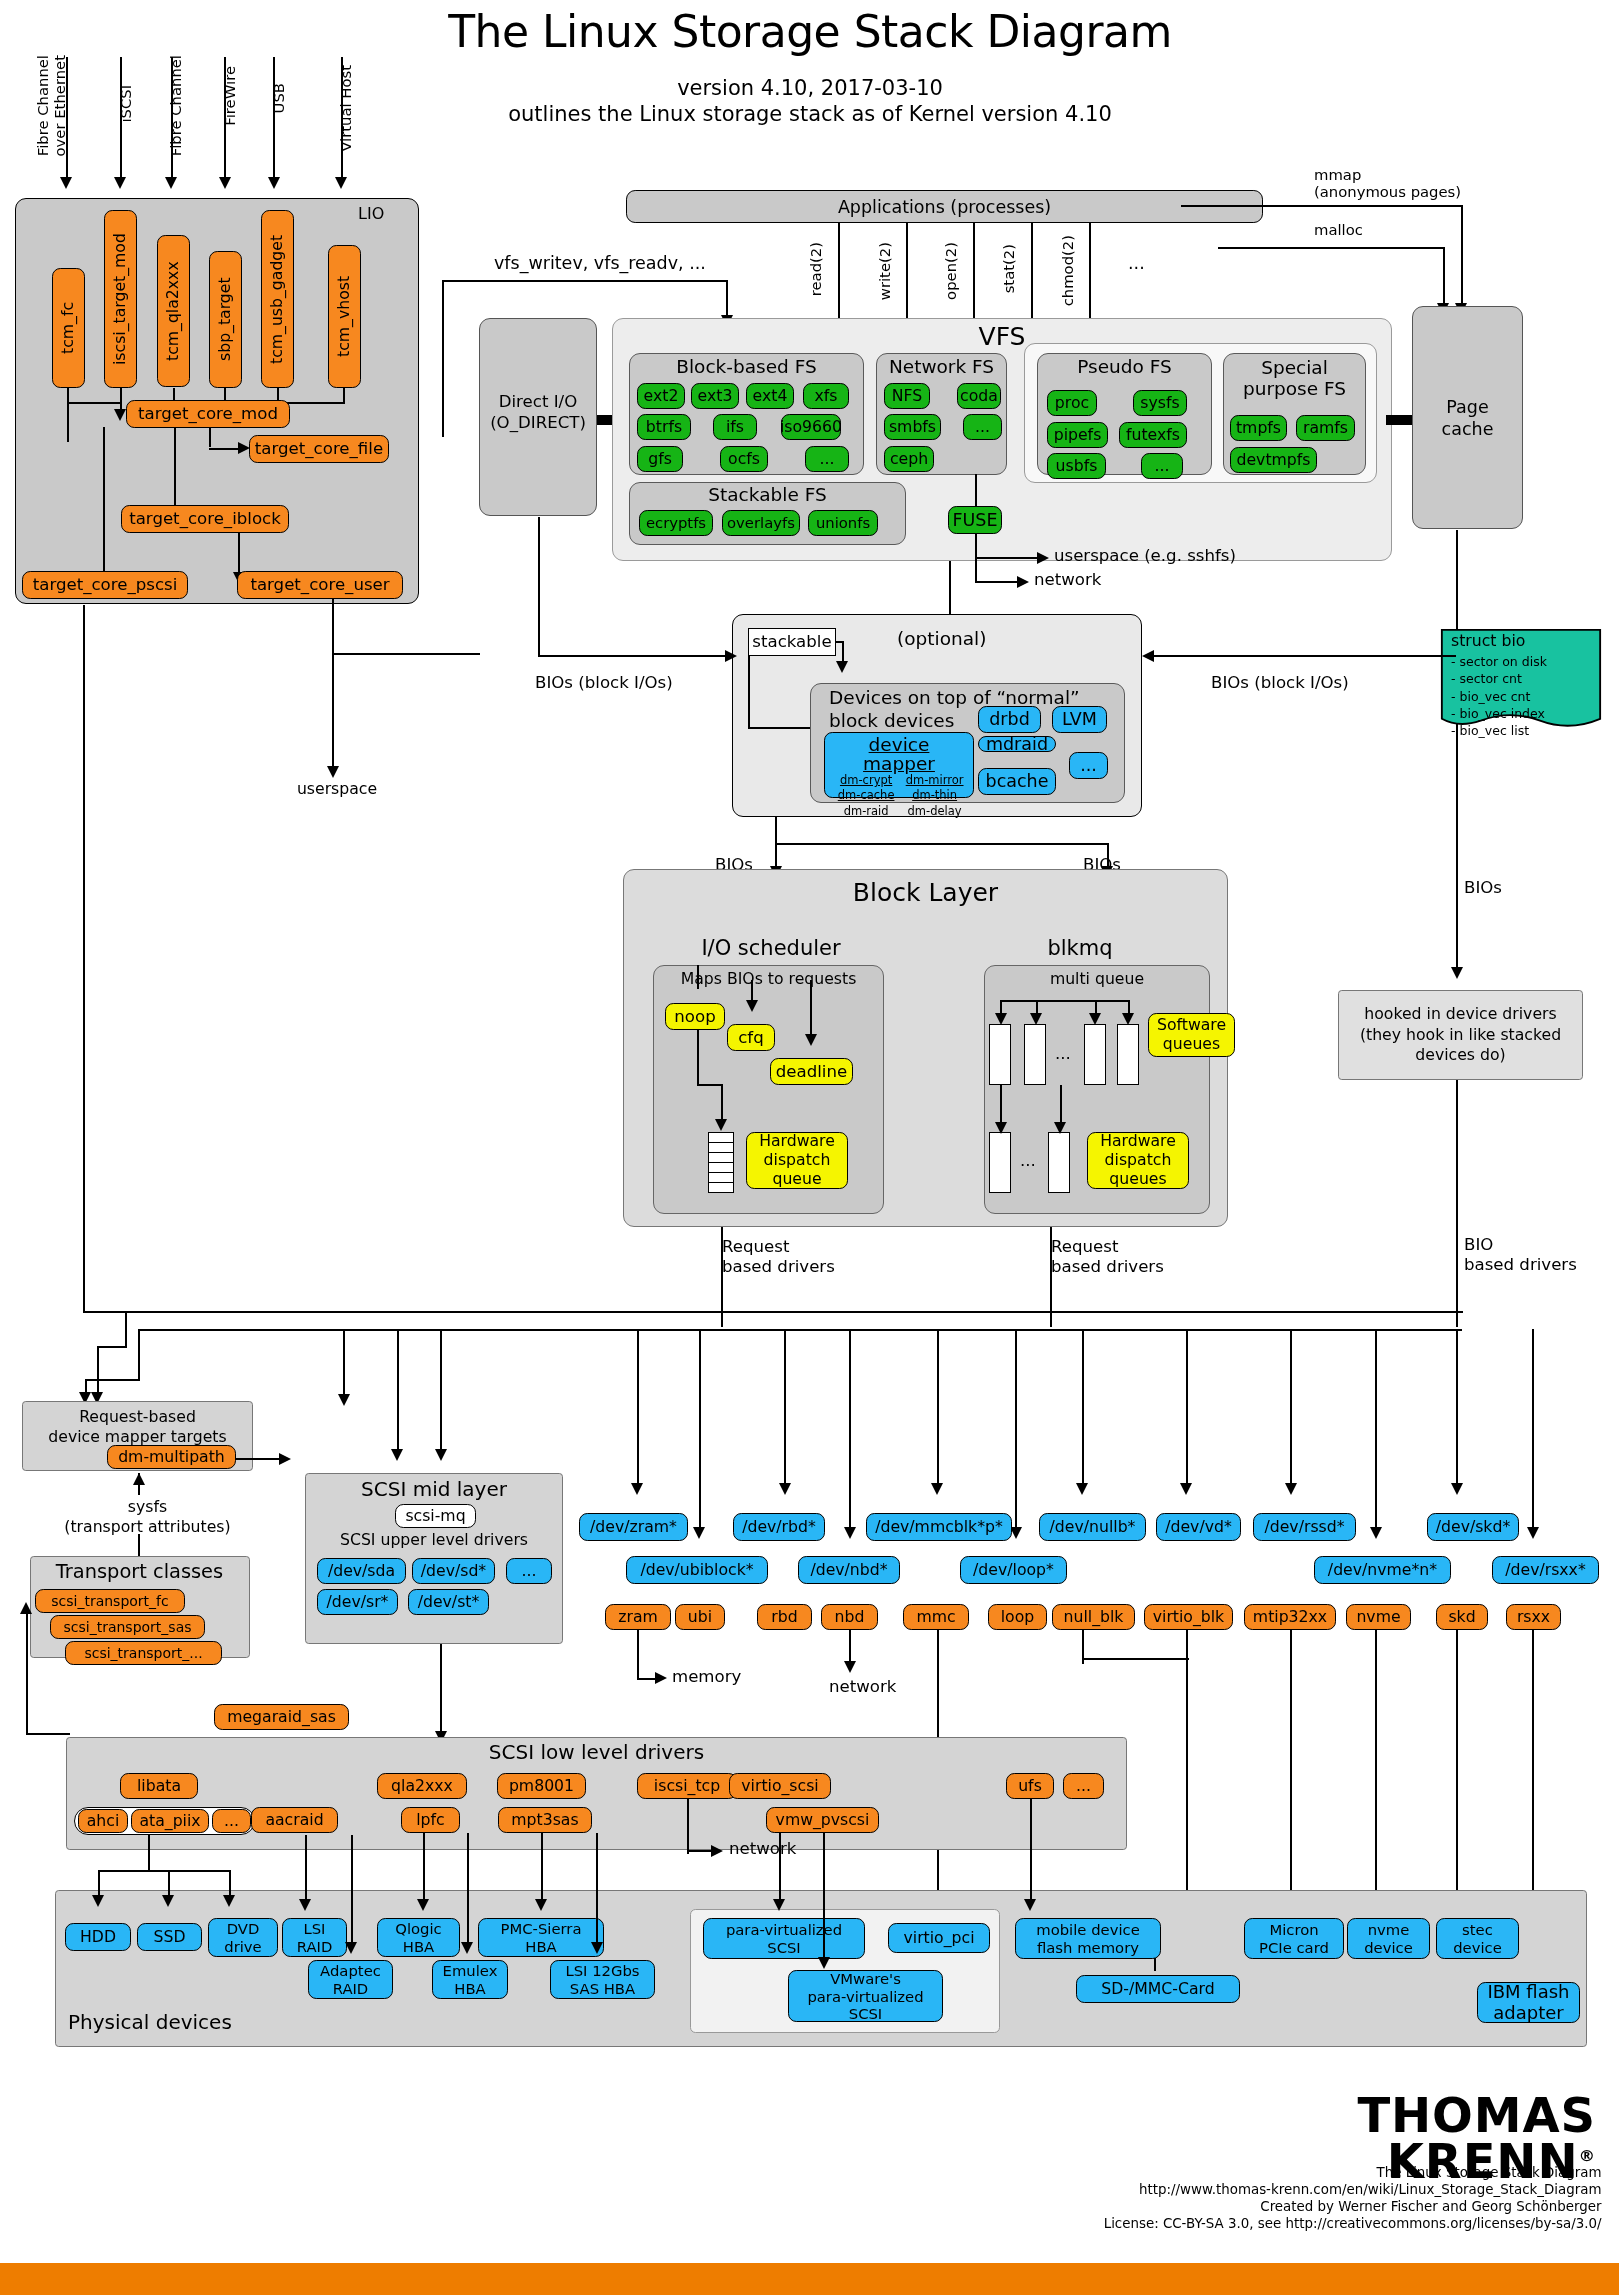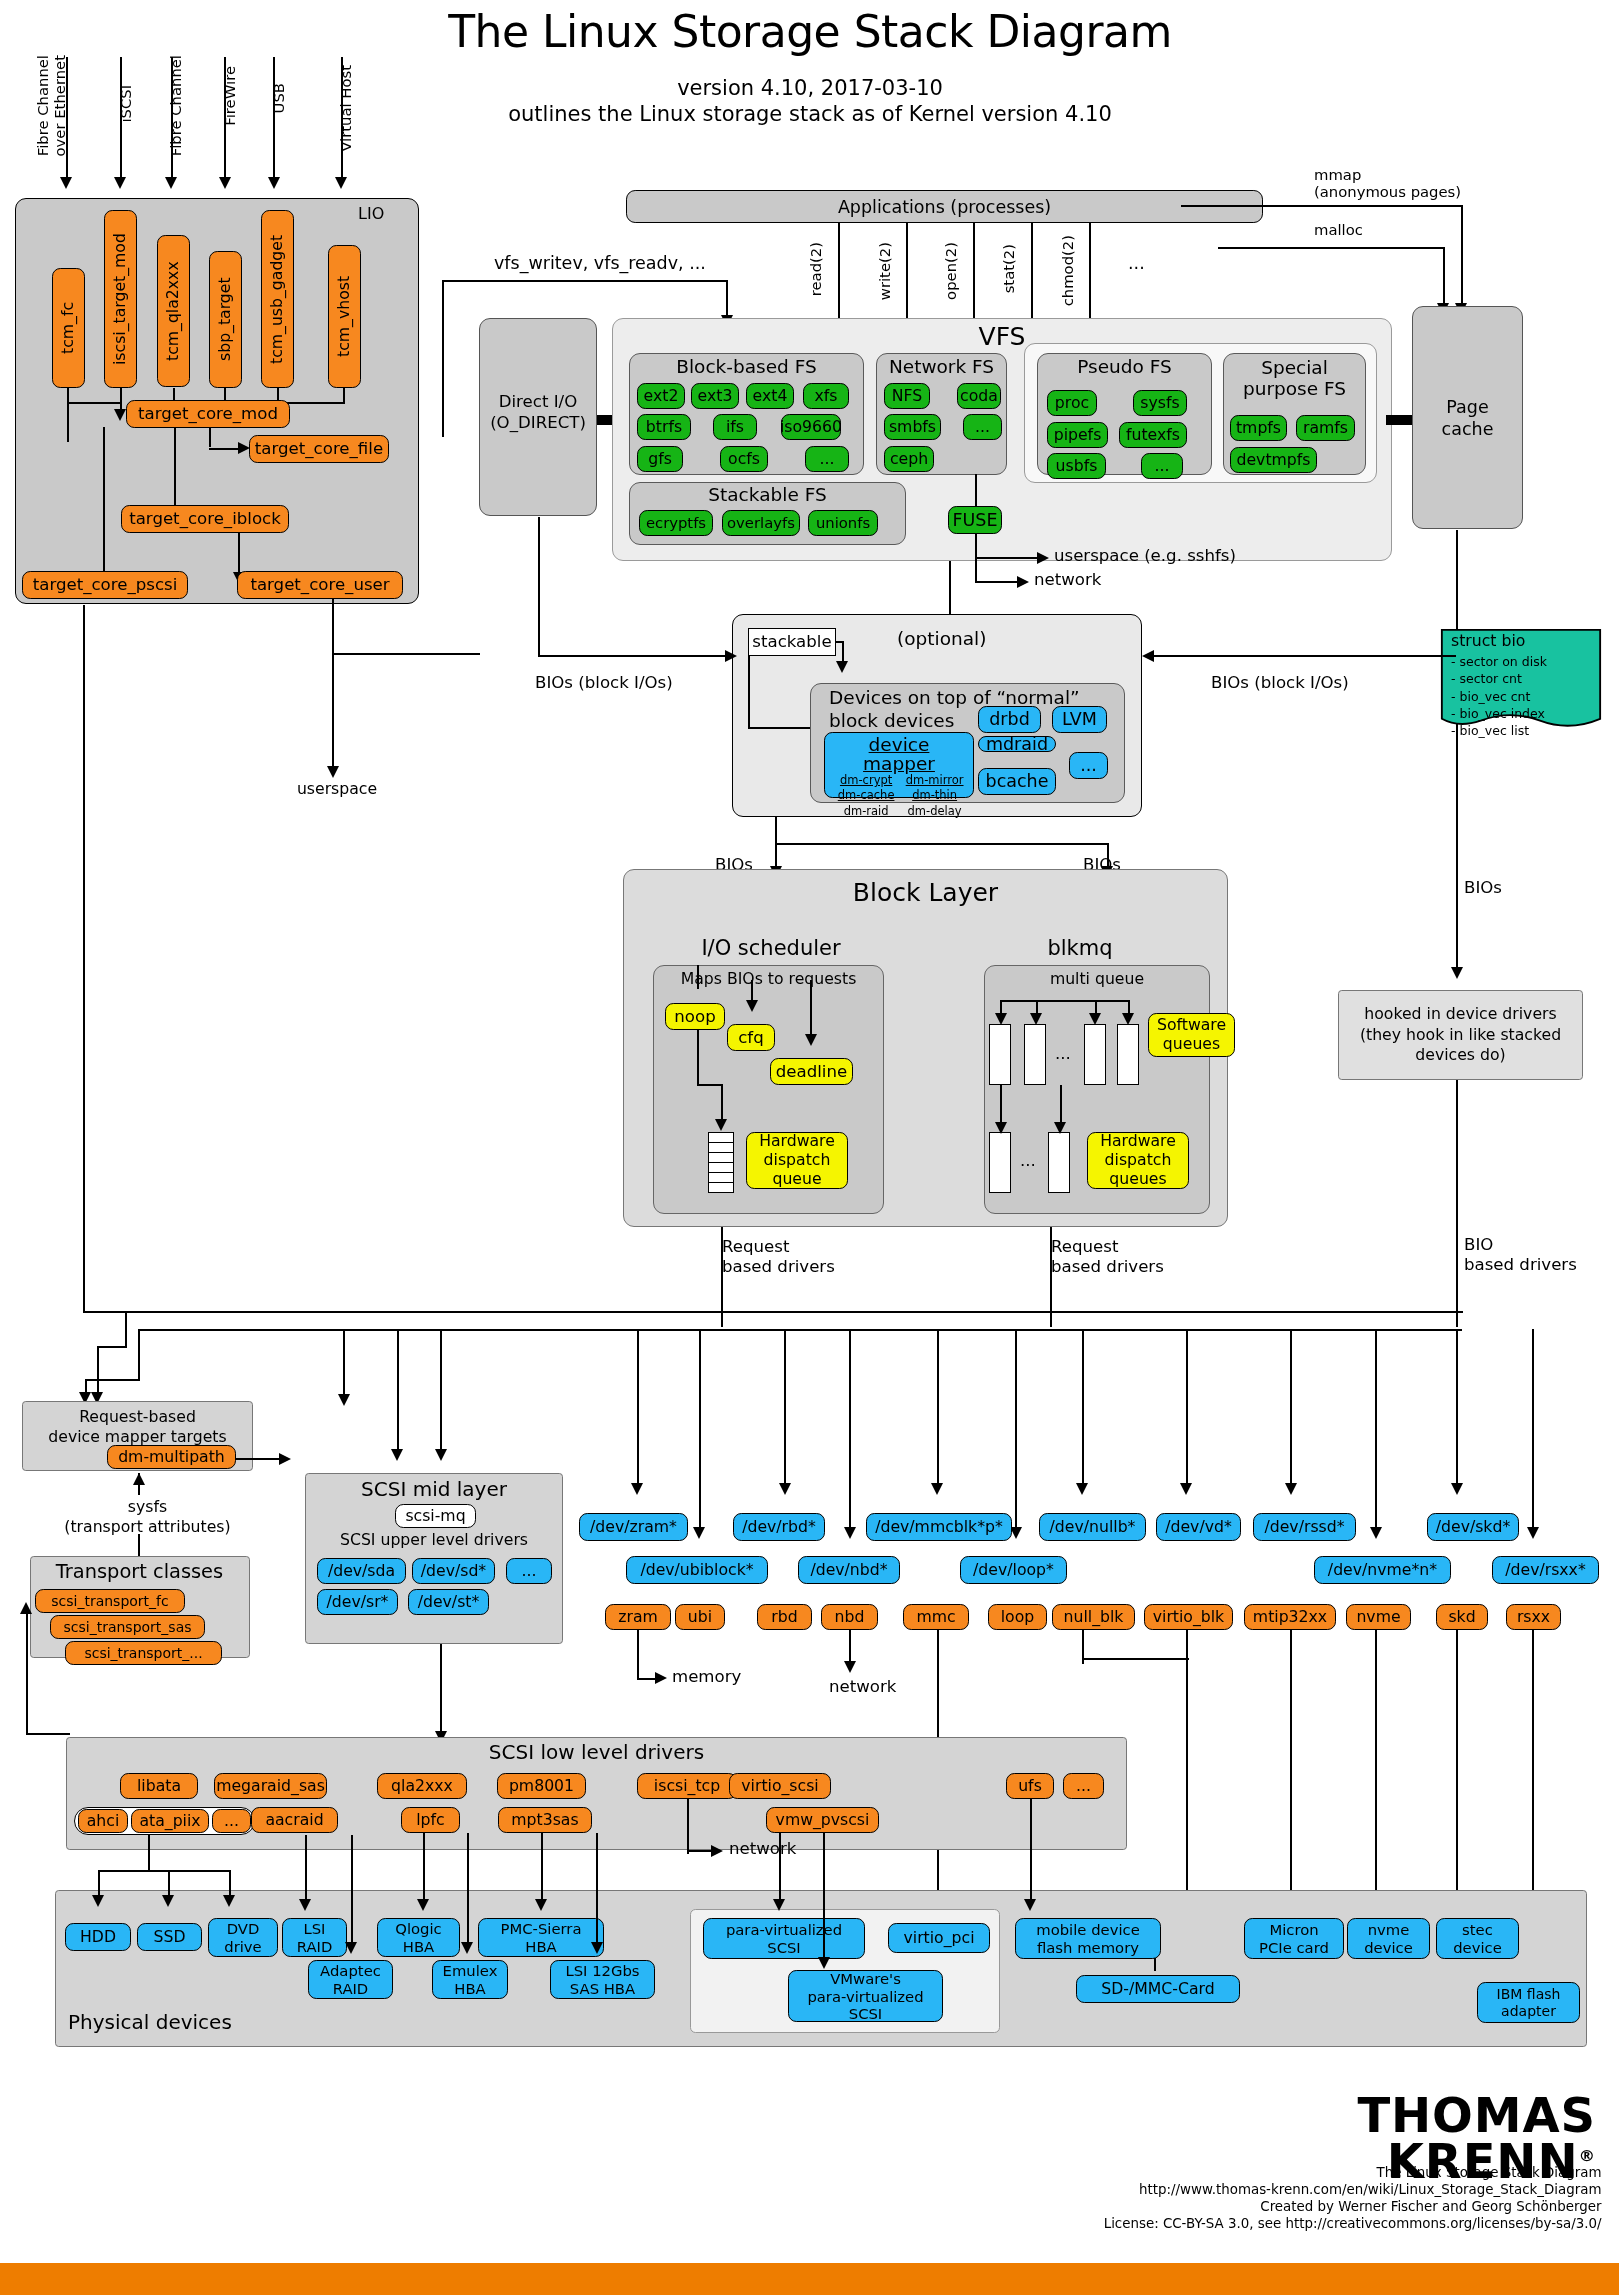--- a/index.html
+++ b/index.html
@@ -519,21 +519,21 @@
 <div class="ln vl abs" style="left:1456px; top:1630px; height:314px;"></div>
 <div class="ar-d abs" style="left:1451px; top:1940px;"></div>
 <div class="ln vl abs" style="left:1532px; top:1630px; height:355px;"></div>
 <div class="ar-d abs" style="left:1527px; top:1981px;"></div>
 <div class="ln vl abs" style="left:1082px; top:1630px; height:28px;"></div>
 
 <div class="grp abs" style="left:66px; top:1737px; width:1061px; height:113px; background:#D4D4D4; border:1.3px solid #777; border-radius:3.7px;"></div>
 <div class="lbl abs ctr" style="left:66px; top:1742px; width:1061px; font-size:20px;">SCSI low level drivers</div>
 
 <div class="pill orange abs" style="left:120px; top:1773px; width:78px; height:26px; font-size:15.7px;">libata</div>
-<div class="pill orange abs" style="left:214px; top:1773px; width:113px; height:26px; font-size:15.7px;">megaraid_sas</div>
+<div class="pill orange abs" style="left:214px; top:1704px; width:135px; height:26px; font-size:15.7px;">megaraid_sas</div>
 <div class="pill orange abs" style="left:377px; top:1773px; width:90px; height:26px; font-size:15.7px;">qla2xxx</div>
 <div class="pill orange abs" style="left:497px; top:1773px; width:89px; height:26px; font-size:15.7px;">pm8001</div>
 <div class="pill orange abs" style="left:637px; top:1773px; width:100px; height:26px; font-size:15.7px;">iscsi_tcp</div>
 <div class="pill orange abs" style="left:729px; top:1773px; width:102px; height:26px; font-size:15.7px;">virtio_scsi</div>
 <div class="pill orange abs" style="left:1006px; top:1773px; width:48px; height:26px; font-size:15.7px;">ufs</div>
 <div class="pill orange abs" style="left:1063px; top:1773px; width:41px; height:26px; font-size:15.7px;">...</div>
 
 <div class="pill white abs" style="left:74px; top:1807px; width:181px; height:28px; font-size:15.7px; border-radius:14px;"></div>
 <div class="pill orange abs" style="left:78px; top:1809px; width:50px; height:24px; font-size:15.7px;">ahci</div>
 <div class="pill orange abs" style="left:131px; top:1809px; width:78px; height:24px; font-size:15.7px;">ata_piix</div>
@@ -564,21 +564,21 @@
 <div class="grp abs" style="left:690px; top:1909px; width:310px; height:124px; background:#F2F2F2; border:1.3px solid #999; border-radius:5.5px;"></div>
 <div class="pill blue abs" style="left:703px; top:1918px; width:162px; height:41px; font-size:14.8px; line-height:1.15;">para-virtualized<br>SCSI</div>
 <div class="pill blue abs" style="left:888px; top:1923px; width:102px; height:29.5px; font-size:15.7px;">virtio_pci</div>
 <div class="pill blue abs" style="left:788px; top:1970px; width:155px; height:52px; font-size:14.8px; line-height:1.15;">VMware's<br>para-virtualized<br>SCSI</div>
 
 <div class="pill blue abs" style="left:1015px; top:1918px; width:146px; height:41px; font-size:14.8px; line-height:1.15;">mobile device<br>flash memory</div>
 <div class="pill blue abs" style="left:1076px; top:1975px; width:164px; height:28px; font-size:15.7px;">SD-/MMC-Card</div>
 <div class="pill blue abs" style="left:1244px; top:1918px; width:100px; height:41px; font-size:14.8px; line-height:1.15;">Micron<br>PCIe card</div>
 <div class="pill blue abs" style="left:1347px; top:1918px; width:83px; height:41px; font-size:14.8px; line-height:1.15;">nvme<br>device</div>
 <div class="pill blue abs" style="left:1436px; top:1918px; width:83px; height:41px; font-size:14.8px; line-height:1.15;">stec<br>device</div>
-<div class="pill blue abs" style="left:1477px; top:1982px; width:103px; height:41px; font-size:14px; line-height:1.15;">IBM flash<br>adapter</div>
+<div class="pill blue abs" style="left:1477px; top:1982px; width:103px; height:41px; font-size:18px; line-height:1.15;">IBM flash<br>adapter</div>
 
 <div class="ln vl abs" style="left:148px; top:1835px; height:37px;"></div>
 <div class="ln hl abs" style="left:98px; top:1870px; width:131px;"></div>
 <div class="ln vl abs" style="left:98px; top:1870px; height:29.5px;"></div>
 <div class="ar-d abs" style="left:92px; top:1895px;"></div>
 <div class="ln vl abs" style="left:168px; top:1870px; height:29.5px;"></div>
 <div class="ar-d abs" style="left:162px; top:1895px;"></div>
 <div class="ln vl abs" style="left:229px; top:1870px; height:29.5px;"></div>
 <div class="ar-d abs" style="left:223px; top:1895px;"></div>
 

